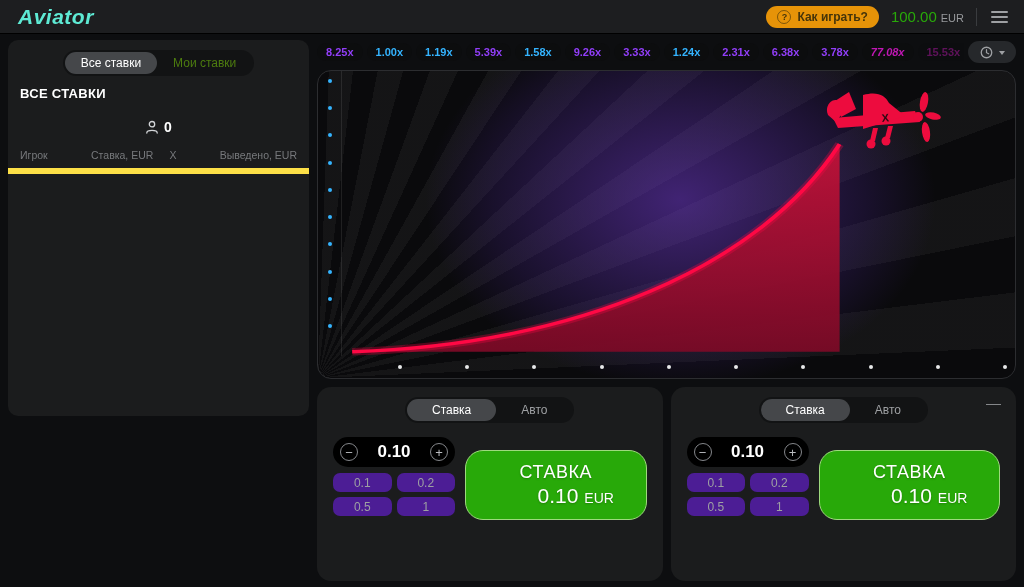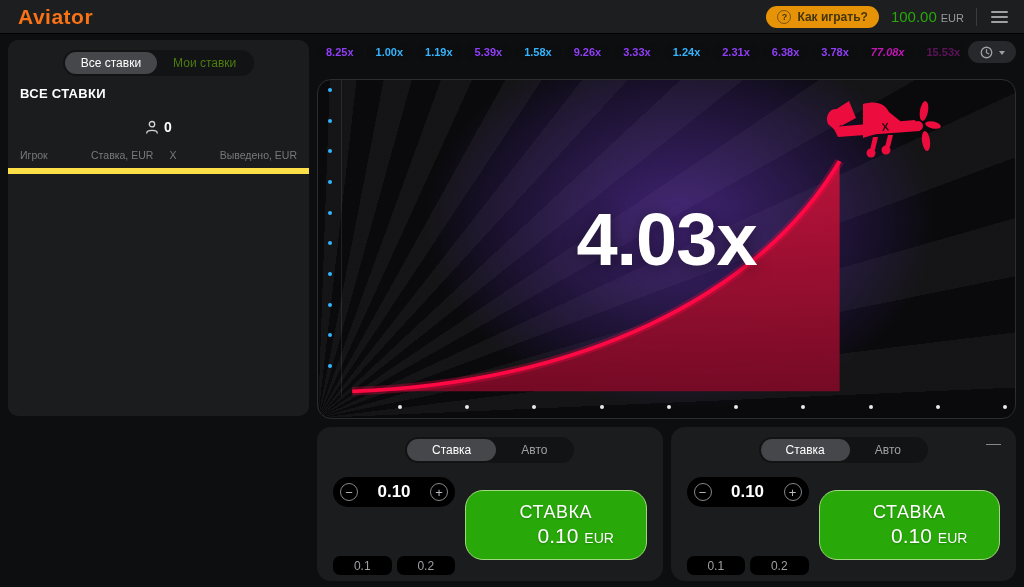--- a/index.html
+++ b/index.html
@@ -8,21 +8,21 @@
     background:#0d0e10;
     font-family:"Liberation Sans", sans-serif;
     color:#fff;
     overflow:hidden;
   }
   
   .topbar {
     height:34px; background:#1d1e20; display:flex; align-items:center;
     padding:0 14px 0 18px; border-bottom:1px solid #000;
   }
-  .logo { color:#f97316; font-size:21px; font-weight:bold; letter-spacing:.5px; }
+  .logo { color:#5eead4; font-size:21px; font-weight:bold; font-style:italic; letter-spacing:.5px; }
   .topbar-right { margin-left:auto; display:flex; align-items:center; gap:12px; }
   .help-btn {
     background:#e69308; border-radius:12px; height:22px; display:flex; align-items:center;
     gap:6px; padding:0 11px; color:#45340a; font-size:12px; font-weight:bold; cursor:pointer;
   }
   .help-q {
     width:14px; height:14px; border:1px solid rgba(69,52,10,.65); border-radius:50%;
     display:flex; align-items:center; justify-content:center; font-size:9px;
   }
   .balance { display:flex; align-items:baseline; gap:4px; }
@@ -40,21 +40,21 @@
   .sb-tabs { display:flex; width:fit-content; margin:10px auto 6px; background:#121314; border-radius:13px; padding:2px; }
   .sb-tab { padding:4px 16px; font-size:12px; color:#4d7c0f; border-radius:11px; cursor:pointer; white-space:nowrap; }
   .sb-tab.active { background:#45474a; color:#fff; }
   .sb-title { font-size:13px; font-weight:bold; padding:4px 12px 8px; letter-spacing:.3px; }
   .sb-count { display:flex; align-items:center; justify-content:center; gap:5px; padding:10px 0 10px; font-weight:bold; font-size:14px; }
   .sb-thead { display:flex; justify-content:space-between; padding:4px 12px 7px; font-size:10.5px; color:#77797c; border-bottom:6px solid #fde047; }
   .sb-thead-mid { display:flex; gap:16px;text-align:right; }
 
   
   .main { flex:1; display:flex; flex-direction:column; min-width:0; }
-  .hist-row { height:24px; display:flex; align-items:center; gap:4px; margin-bottom:15px;text-align:right; }
+  .hist-row { height:24px; display:flex; align-items:center; gap:4px; margin-bottom:6px;text-align:right; }
   .hist-badges { display:flex; gap:4px; flex:1; overflow:hidden; align-items:center; }
   .badge {
     background:#0c0d0e; padding:3px 9px; border-radius:11px; font-size:11px;
     font-weight:bold; white-space:nowrap; cursor:pointer;
   }
   .badge.faded { opacity:.45; }
   .hist-btn {
     width:48px; height:22px; background:#26282b; border-radius:11px; flex-shrink:0;
     display:flex; align-items:center; justify-content:center; gap:4px; cursor:pointer;
   }
@@ -86,41 +86,41 @@
   }
   .axis-x i { width:4px; height:4px; border-radius:50%; background:#e8e9ea; }
   .big-mult {
     position:absolute; left:50%; top:47%; transform:translate(-50%,-50%);
     font-size:74px; font-weight:bold; letter-spacing:-1px;
     text-shadow:0 2px 16px rgba(0,0,0,.5);
   }
   .plane { position:absolute; top:14px; right:72px; width:118px; height:74px; }
 
   
-  .bets { display:flex; gap:8px; height:154px; margin-top:8px; }
+  .bets { display:flex; gap:8px; height:194px; margin-top:8px; }
   .panel { flex:1; background:#1b1c1d; border-radius:14px; position:relative; padding:8px 12px; }
   .panel-tabs { display:flex; width:fit-content; margin:2px auto 0; background:#121314; border-radius:13px; padding:2px; }
   .p-tab { padding:4px 25px; font-size:12px; color:#9ea0a3; border-radius:11px; cursor:pointer; }
   .p-tab.active { background:#45474a; color:#fff; }
   .panel-min { position:absolute; top:8px; right:15px; color:#85878a; font-size:15px; cursor:pointer; line-height:1; }
   .panel-body { display:flex; gap:10px; margin-top:14px; padding:0 4px; height:96px; }
   .bet-left { width:122px; flex-shrink:0; }
   .stepper {
     background:#000; border-radius:17px; height:30px;
     display:flex; align-items:center; justify-content:space-between; padding:0 7px;
   }
   .step-btn {
     width:18px; height:18px; border:1px solid #84868a; border-radius:50%; color:#babcc0;
     display:flex; align-items:center; justify-content:center; font-size:13px; line-height:1; cursor:pointer;
   }
   .step-val { font-size:17px; font-weight:bold; cursor:text; }
   .quick { display:grid; grid-template-columns:1fr 1fr; gap:5px; margin-top:6px; }
   .qb {
-    background:#000000; border-radius:7px; height:19px; display:flex; align-items:center;
-    justify-content:center; color:#9ea0a3; font-size:12px; cursor:pointer;margin-top:43px;
+    background:#4c1d95; border-radius:7px; height:19px; display:flex; align-items:center;
+    justify-content:center; color:#9ea0a3; font-size:12px; cursor:pointer;
   }
   .bet-right { flex:1; display:flex; align-items:center; }
   .bet-btn {
     width:100%; height:70px; background:#28a909; border:1px solid #9ed97e; border-radius:18px;
     display:flex; flex-direction:column; align-items:center; justify-content:center;
     color:#fff; cursor:pointer; text-shadow:0 1px 2px rgba(0,0,0,.25); gap:1px;
   }
   .bet-btn-l1 { font-size:18px; letter-spacing:.5px; }
   .bet-btn-l2 { font-size:21px;margin-left:40px; }
   .bet-btn-cur { font-size:14px; }
@@ -254,21 +254,20 @@
           <ellipse cx="101" cy="47" rx="4" ry="10" transform="rotate(-8 101 47)"></ellipse>
           <ellipse cx="108" cy="31" rx="8" ry="3.5" transform="rotate(12 108 31)"></ellipse>
           <path d="M48,43 L45,56 L50,56 L53,43 Z"></path>
           <path d="M63,41 L60,53 L65,53 L68,41 Z"></path>
           <circle cx="46" cy="59" r="4.5"></circle>
           <circle cx="61" cy="56" r="4.5"></circle>
         </g>
         <text x="57" y="37" font-size="11" font-weight="bold" fill="#2a0a12" transform="rotate(-5 57 37)">X</text>
       </svg>
 
-      <div class="big-mult">4.03x</div>
     </div>
 
     <div class="bets">
 
       <div class="panel">
         <div class="panel-tabs">
           <div class="p-tab active">Ставка</div>
           <div class="p-tab">Авто</div>
         </div>
         <div class="panel-body">

